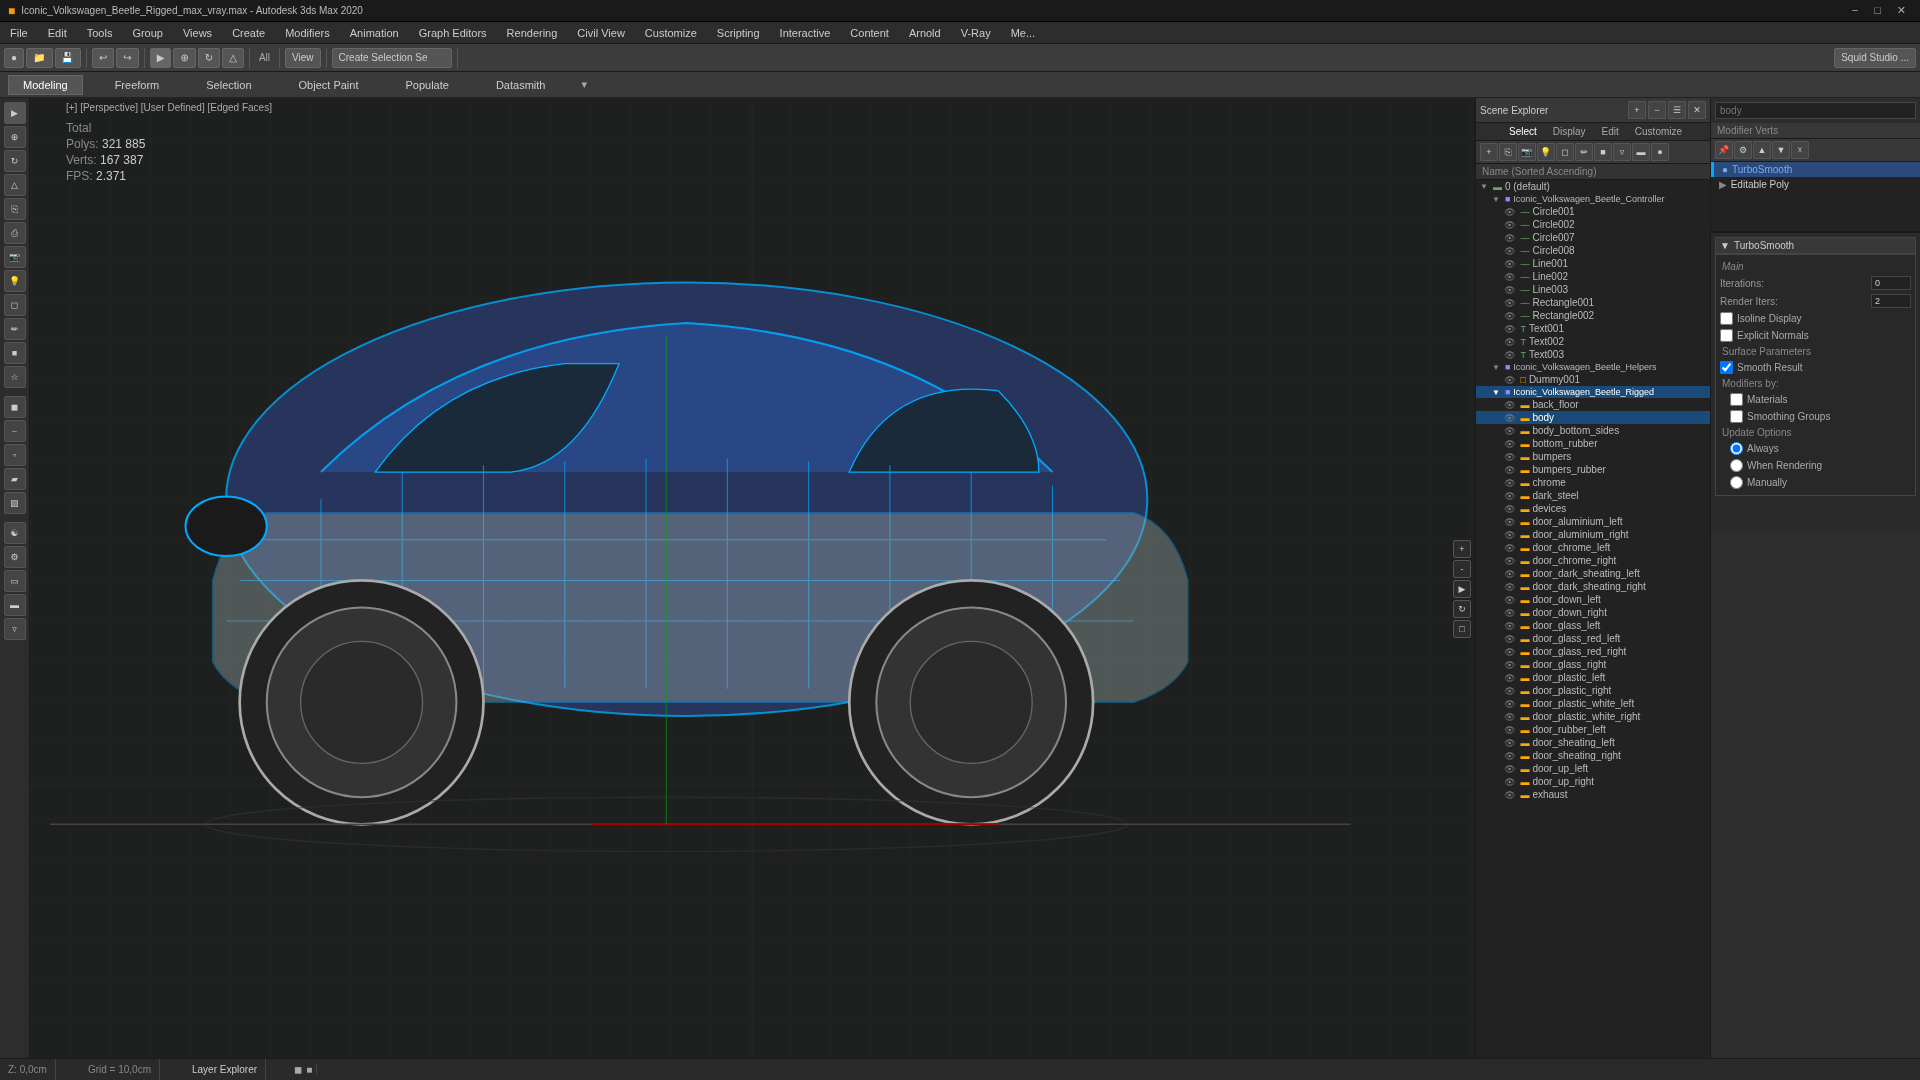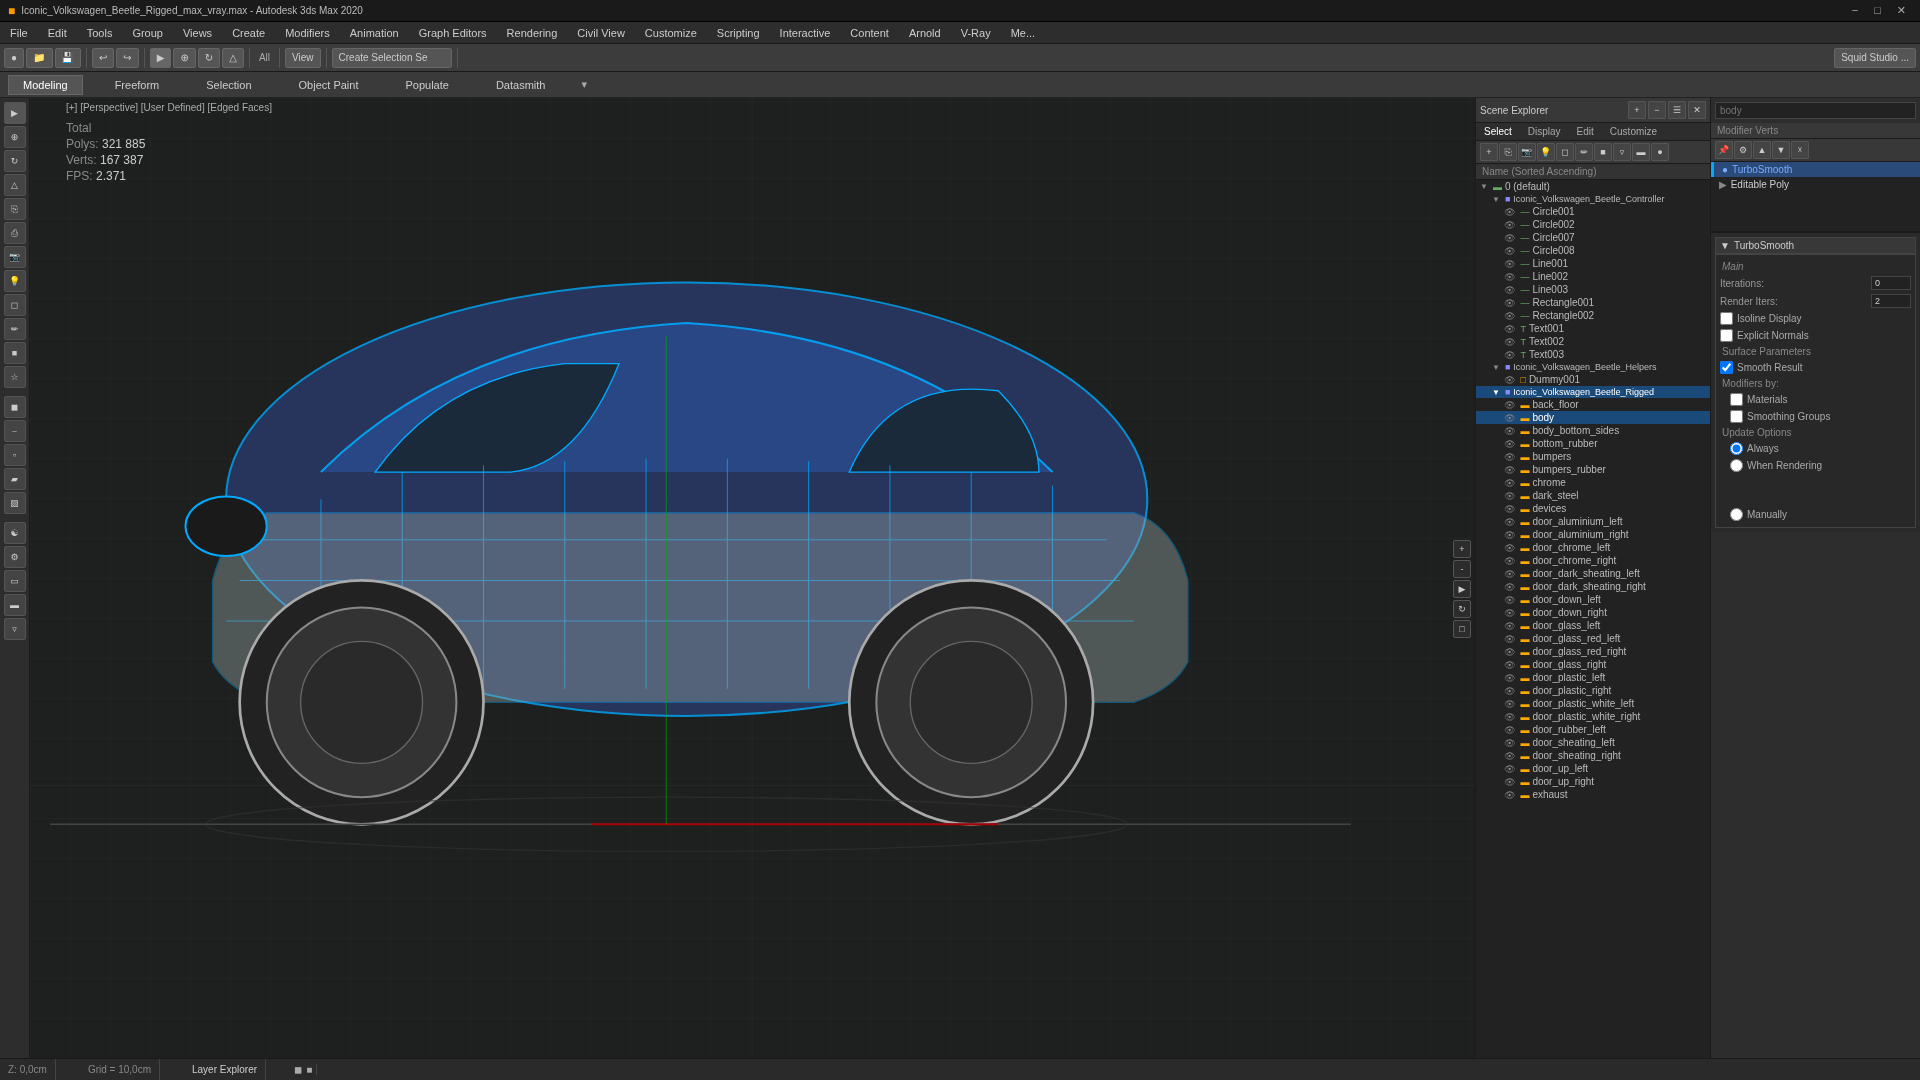--- a/index.html
+++ b/index.html
@@ -40,21 +40,21 @@
     
     #status-bar { position: fixed; bottom: 0; left: 0; right: 0; height: 22px; background: #2a2a2a; border-top: 1px solid #1a1a1a; display: flex; align-items: center; padding: 0 8px; gap: 8px; font-size: 10px; color: #888; }
     .status-item { padding: 0 6px; border-right: 1px solid #444; height: 100%; display: flex; align-items: center; }
 
     
     ::-webkit-scrollbar { width: 8px; height: 8px; }
     ::-webkit-scrollbar-track { background: #222; }
     ::-webkit-scrollbar-thumb { background: #555; border-radius: 2px; }
     #sew-tabs { display: flex; border-bottom: 1px solid #1a1a1a; }
     .sew-tab { padding: 3px 8px; font-size: 10px; cursor: pointer; color: #aaa; }
-    .sew-tab.active { background: #2d2d2d; color: #fff; }
+    .sew-tab.active { background: #2d2d2d; color: #fff; margin-left: 25px; }
 
     
     #panels-right { width: 445px; display: flex; flex-direction: column; background: #2d2d2d; border-left: 1px solid #1a1a1a; }
     #pr-top { display: flex; flex: 1; overflow: hidden; }
     #scene-list-panel { width: 220px; border-right: 1px solid #1a1a1a; display: flex; flex-direction: column; }
     #sl-body { flex: 1; overflow-y: auto; background: #222; }
     #mod-right { flex: 1; display: flex; flex-direction: column; overflow: hidden; }
     #mod-right-search { background: #222; border: 1px solid #444; color: #ccc; width: calc(100% - 8px); margin: 4px; padding: 2px 4px; font-size: 10px; }
     #mod-right-list { flex: 1; overflow-y: auto; }
     #mod-props { border-top: 1px solid #1a1a1a; overflow-y: auto; max-height: 300px; padding: 4px; }
@@ -595,21 +595,21 @@
               </div>
               <div style="padding:2px 6px; font-size:10px; color:#888;">Update Options</div>
               <div class="prop-radio-row" style="padding-left:14px;">
                 <input type="radio" name="update" checked="" style="">
                 <span>Always</span>
               </div>
               <div class="prop-radio-row" style="padding-left:14px;">
                 <input type="radio" name="update" style="">
                 <span>When Rendering</span>
               </div>
-              <div class="prop-radio-row" style="padding-left:14px;margin-top:32px;">
+              <div class="prop-radio-row" style="padding-left:14px;">
                 <input type="radio" name="update" style="">
                 <span>Manually</span>
               </div>
             </div>
           </div>
         </div>
 
       </div>
     </div>
 

